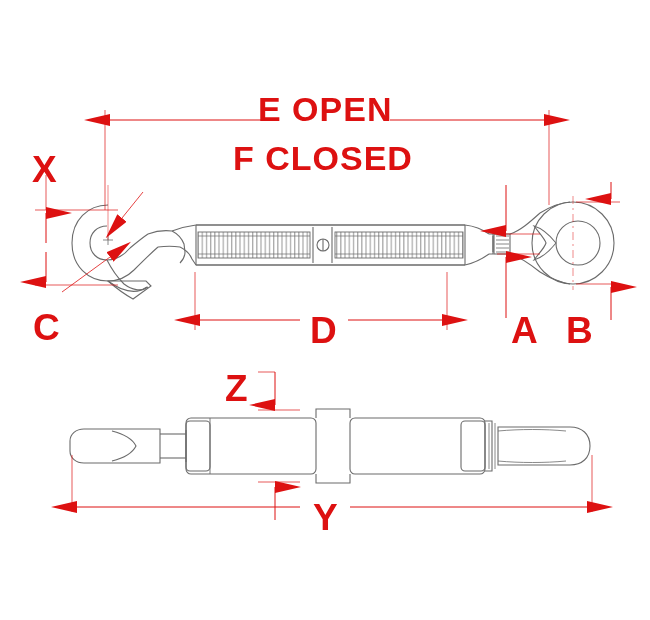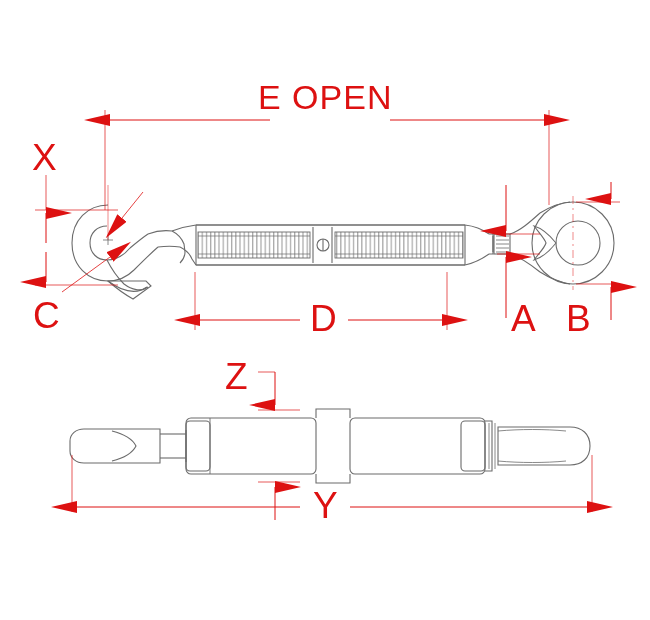--- a/index.html
+++ b/index.html
@@ -1,21 +1,21 @@
 <!DOCTYPE html>
 <html><head>
 <meta charset="utf-8">
 <style>
   html,body{margin:0;padding:0;background:#ffffff;}
   #stage{position:relative;width:650px;height:620px;background:#ffffff;
          font-family:"Liberation Sans",sans-serif;overflow:hidden;}
   #stage svg{position:absolute;left:0;top:0;}
-  .dimlabel{position:absolute;color:#dd1111;font-weight:normal;
+  .dimlabel{position:absolute;color:#dd1111;font-weight:bold;
             font-family:"Liberation Sans",sans-serif;line-height:1;
-            white-space:nowrap;}
+            white-space:nowrap;margin-top:12px;}
   .big{font-size:37px;}
   .hdr{font-size:34px;letter-spacing:1px;}
 </style>
 </head>
 <body>
 
 <div id="stage">
 
   <svg width="650" height="620" viewBox="0 0 650 620">
     <defs>
@@ -166,20 +166,21 @@
       <line x1="275" y1="487" x2="275" y2="520" stroke-width="1" marker-start="url(#arrVu)"></line>
 
       <line x1="72" y1="455" x2="72" y2="512" stroke-width="0.7"></line>
       <line x1="592" y1="455" x2="592" y2="512" stroke-width="0.7"></line>
       <line x1="77" y1="507" x2="300" y2="507" stroke-width="1" marker-start="url(#arrL)"></line>
       <line x1="350" y1="507" x2="587" y2="507" stroke-width="1" marker-end="url(#arrR)"></line>
     </g>
   </svg>
 
   <div class="dimlabel hdr" style="left:258px;top:80px;">E OPEN</div>
+  <div class="dimlabel hdr" style="left:233px;top:129px;">F CLOSED</div>
 
   <div class="dimlabel big" style="left:32px;top:139px;">X</div>
   <div class="dimlabel big" style="left:33px;top:297px;">C</div>
   <div class="dimlabel big" style="left:310px;top:300px;">D</div>
   <div class="dimlabel big" style="left:511px;top:300px;">A</div>
   <div class="dimlabel big" style="left:566px;top:300px;">B</div>
   <div class="dimlabel big" style="left:225px;top:358px;">Z</div>
   <div class="dimlabel big" style="left:313px;top:487px;">Y</div>
 
 </div>

